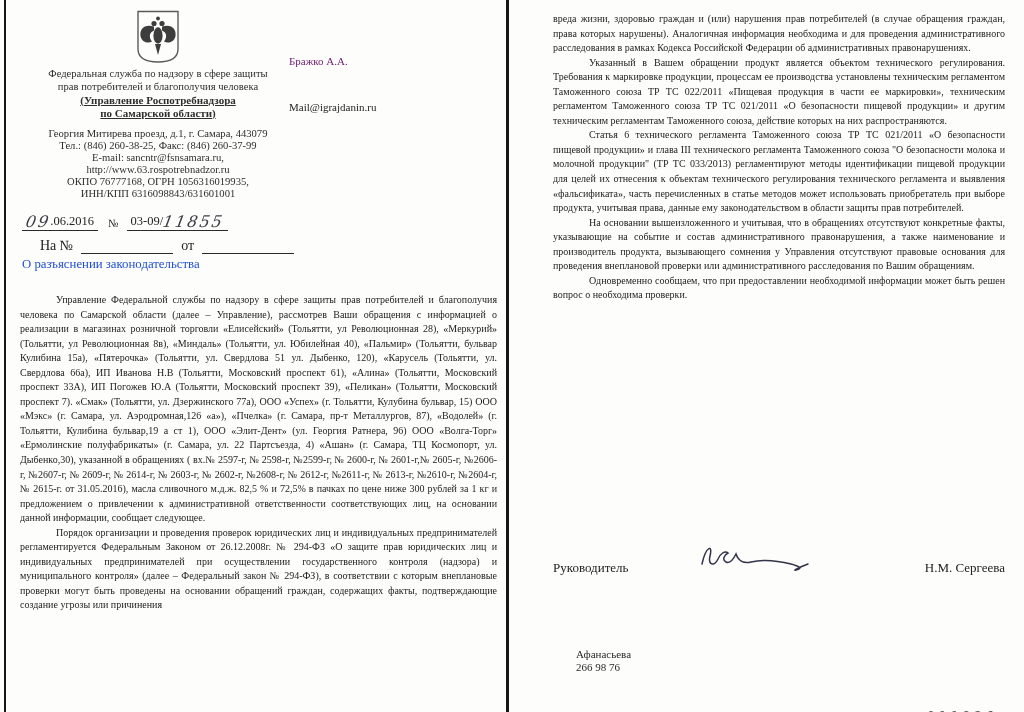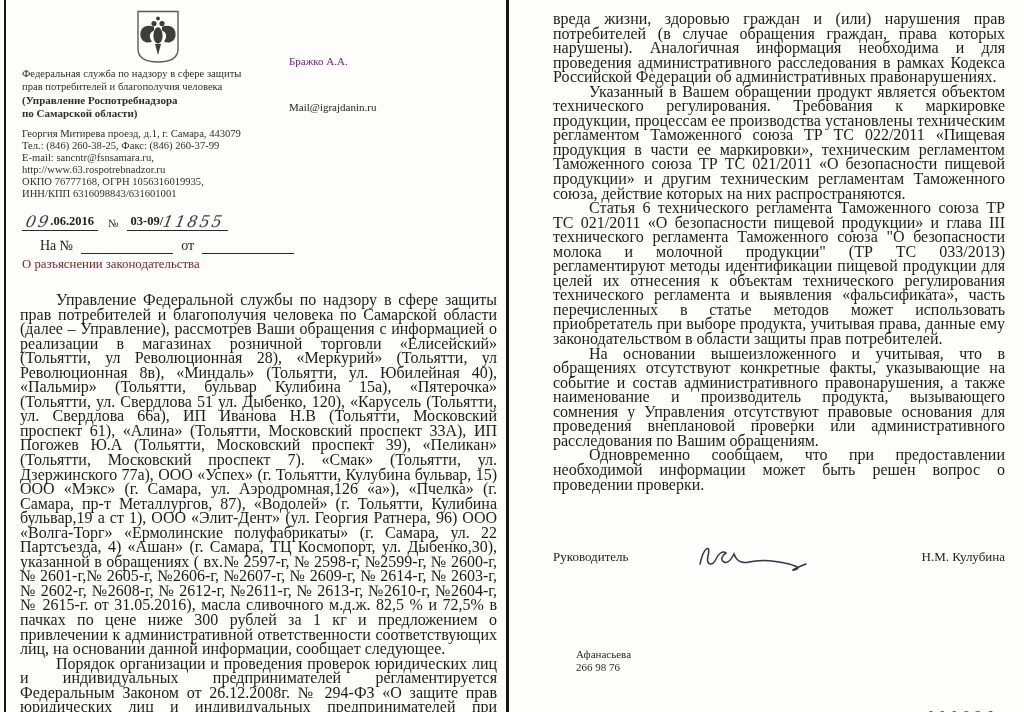--- a/index.html
+++ b/index.html
@@ -14,63 +14,63 @@
     overflow:hidden;
     color:#1f1f1f;
   }
   .edge-line{position:absolute;top:0;bottom:0;background:#161616;}
   #left-edge{left:4px;width:2px;}
   #center-divider{left:506px;width:3px;}
 
   
   .letterhead{
     position:absolute;left:22px;top:10px;width:272px;
-    color:#2e2e2e;
+    text-align:center;color:#2e2e2e;
   }
   .emblem-wrap{margin:0 auto 4px auto;width:48px;height:54px;}
   .org-top{font-size:10.6px;line-height:12.5px;white-space:pre-line;}
   .org-bold{font-size:11px;line-height:12.8px;font-weight:bold;white-space:pre-line;margin-top:2px;}
-  .org-short{font-size:11px;line-height:12.8px;font-weight:bold;white-space:pre-line;margin-top:1px;}
+  .org-short{font-size:11px;line-height:12.8px;font-weight:bold;white-space:pre-line;margin-top:1px;text-decoration:underline;}
   .contacts{font-size:10.6px;line-height:12px;white-space:pre-line;margin-top:8px;}
 
   .date-line{
     position:absolute;left:22px;top:214px;width:280px;
     font-size:12px;display:flex;align-items:flex-end;color:#222;
   }
   .hand{
     font-family:"DejaVu Serif",serif;font-style:italic;
     color:#3c3c46;transform:skewX(-10deg);letter-spacing:2px;
   }
   .hand-date{font-size:16px;line-height:14px;}
   .hand-no{font-size:16px;line-height:14px;}
   .u-seg{border-bottom:1.3px solid #2a2a2a;display:inline-flex;align-items:flex-end;padding:0 4px 1px 4px;}
-  .printed-b{font-weight:bold;font-size:12.5px;}
+  .printed-b{font-weight:normal;font-size:12.5px;}
   .no-label{margin:0 8px 2px 10px;font-size:11px;}
   .na-line{
     position:absolute;left:40px;top:238px;width:280px;
     font-size:14px;display:flex;align-items:flex-end;color:#222;
   }
   .blank-u{border-bottom:1.2px solid #2a2a2a;width:92px;display:inline-block;margin:0 8px;}
 
   .recipient{position:absolute;left:289px;top:55px;font-size:11px;color:#701a75;}
   .recipient-email{position:absolute;left:289px;top:101px;font-size:11px;color:#242424;}
 
-  .subject{position:absolute;left:22px;top:257px;font-size:12.8px;color:#7f1d1d;}
+  .subject{position:absolute;left:22px;top:257px;font-size:12.8px;color:#1d4ed8;}
 
-  .body-col{font-size:16px;line-height:14.55px;text-align:justify;color:#1c1c1c;}
+  .body-col{font-size:10px;line-height:14.55px;text-align:justify;color:#1c1c1c;}
   #left-body{position:absolute;left:20px;top:293px;width:477px;}
   .para{margin:0;text-indent:36px;}
   .para.no-indent{text-indent:0;}
 
   
   #right-body{position:absolute;left:553px;top:12px;width:452px;}
 
   .sig-row{
     position:absolute;left:553px;top:538px;width:452px;
-    display:flex;align-items:center;justify-content:space-between;
+    display:flex;align-items:flex-end;justify-content:space-between;
     font-size:13px;color:#222;
   }
   .sig-scribble{margin-left:-40px;}
 
   .executor{
     position:absolute;left:576px;top:648px;
     font-size:11px;line-height:13px;color:#2a2a2a;white-space:pre-line;
   }
   .stamp-number{
     position:absolute;left:927px;top:686px;
@@ -140,30 +140,30 @@
   <div id="left-body" class="body-col">
     <p class="para">Управление Федеральной службы по надзору в сфере защиты прав потребителей и благополучия человека по Самарской области (далее – Управление), рассмотрев Ваши обращения с информацией о реализации в магазинах розничной торговли «Елисейский» (Тольятти, ул Революционная 28), «Меркурий» (Тольятти, ул Революционная 8в), «Миндаль» (Тольятти, ул. Юбилейная 40), «Пальмир» (Тольятти, бульвар Кулибина 15а), «Пятерочка» (Тольятти, ул. Свердлова 51 ул. Дыбенко, 120), «Карусель (Тольятти, ул. Свердлова 66а), ИП Иванова Н.В (Тольятти, Московский проспект 61), «Алина» (Тольятти, Московский проспект 33А), ИП Погожев Ю.А (Тольятти, Московский проспект 39), «Пеликан» (Тольятти, Московский проспект 7). «Смак» (Тольятти, ул. Дзержинского 77а), ООО «Успех» (г. Тольятти, Кулубина бульвар, 15)  ООО «Мэкс» (г. Самара, ул. Аэродромная,126 «а»), «Пчелка» (г. Самара, пр-т Металлургов, 87), «Водолей» (г. Тольятти, Кулибина бульвар,19 а ст 1), ООО «Элит-Дент» (ул. Георгия Ратнера, 96)  ООО «Волга-Торг» «Ермолинские полуфабрикаты» (г. Самара, ул. 22 Партсъезда, 4) «Ашан» (г. Самара, ТЦ Космопорт, ул. Дыбенко,30), указанной в обращениях ( вх.№ 2597-г,  № 2598-г, №2599-г, № 2600-г, № 2601-г,№ 2605-г, №2606-г, №2607-г, № 2609-г, № 2614-г, № 2603-г, № 2602-г, №2608-г,  № 2612-г, №2611-г, № 2613-г, №2610-г, №2604-г,№ 2615-г. от 31.05.2016),  масла сливочного м.д.ж. 82,5 % и 72,5% в пачках по цене ниже 300 рублей за 1 кг и предложением о привлечении к административной ответственности соответствующих лиц, на основании данной информации, сообщает следующее.</p>
     <p class="para">Порядок организации и проведения проверок юридических лиц и индивидуальных предпринимателей регламентируется Федеральным Законом от 26.12.2008г. № 294-ФЗ «О защите прав юридических лиц и индивидуальных предпринимателей при осуществлении государственного контроля (надзора) и муниципального контроля» (далее – Федеральный закон № 294-ФЗ), в соответствии с которым внеплановые проверки могут быть проведены на основании обращений граждан, содержащих факты, подтверждающие создание угрозы или причинения</p>
   </div>
 
   <div id="right-body" class="body-col">
     <p class="para no-indent">вреда жизни, здоровью граждан и (или)  нарушения прав потребителей (в случае обращения граждан, права которых нарушены). Аналогичная информация необходима и для проведения административного расследования в рамках Кодекса Российской Федерации об административных правонарушениях.</p>
     <p class="para">Указанный в Вашем обращении продукт является объектом технического регулирования. Требования к маркировке продукции, процессам ее производства установлены техническим регламентом Таможенного союза ТР ТС 022/2011 «Пищевая продукция в части ее маркировки», техническим регламентом Таможенного союза ТР ТС 021/2011 «О безопасности пищевой продукции» и другим техническим регламентам Таможенного союза, действие которых на них распространяются.</p>
     <p class="para">Статья 6 технического регламента Таможенного союза ТР ТС 021/2011 «О безопасности пищевой продукции» и глава III  технического регламента Таможенного союза "О безопасности молока и молочной продукции" (ТР ТС 033/2013) регламентируют методы идентификации пищевой продукции для целей их отнесения к объектам технического регулирования технического регламента и выявления «фальсификата», часть перечисленных в статье методов может использовать приобретатель при выборе продукта, учитывая права, данные ему законодательством в области защиты прав потребителей.</p>
     <p class="para">На основании вышеизложенного и учитывая, что в обращениях отсутствуют конкретные факты, указывающие на событие и состав административного правонарушения, а также наименование и производитель продукта, вызывающего сомнения у Управления отсутствуют правовые основания для проведения внеплановой проверки или административного расследования по Вашим обращениям.</p>
-    <p class="para">Одновременно сообщаем, что при предоставлении необходимой информации может быть решен вопрос о проведении проверки.</p>
+    <p class="para">Одновременно сообщаем, что при предоставлении необходимой информации может быть решен вопрос о необходима проверки.</p>
   </div>
 
   <div class="sig-row">
     <span>Руководитель</span>
     <span class="sig-scribble">
       <svg width="130" height="34" viewBox="0 0 130 34">
         <path d="M10 26 C14 8 21 6 18 18 C16 27 22 29 26 21 C28 16 33 12 36 15 C32 17 30 22 34 24 C38 26 42 20 44 16 C46 22 51 26 59 24 C72 21 83 22 99 26 C106 28 112 30 104 32 C100 33 108 29 116 26" stroke="#33334a" stroke-width="1.5" fill="none" stroke-linecap="round"></path>
       </svg>
     </span>
-    <span>Н.М. Кулубина</span>
+    <span>Н.М. Сергеева</span>
   </div>
 
   <div class="executor">Афанасьева
 266 98 76</div>
   <div class="stamp-number">011826</div>
 
 </div>
 
 </body></html>

